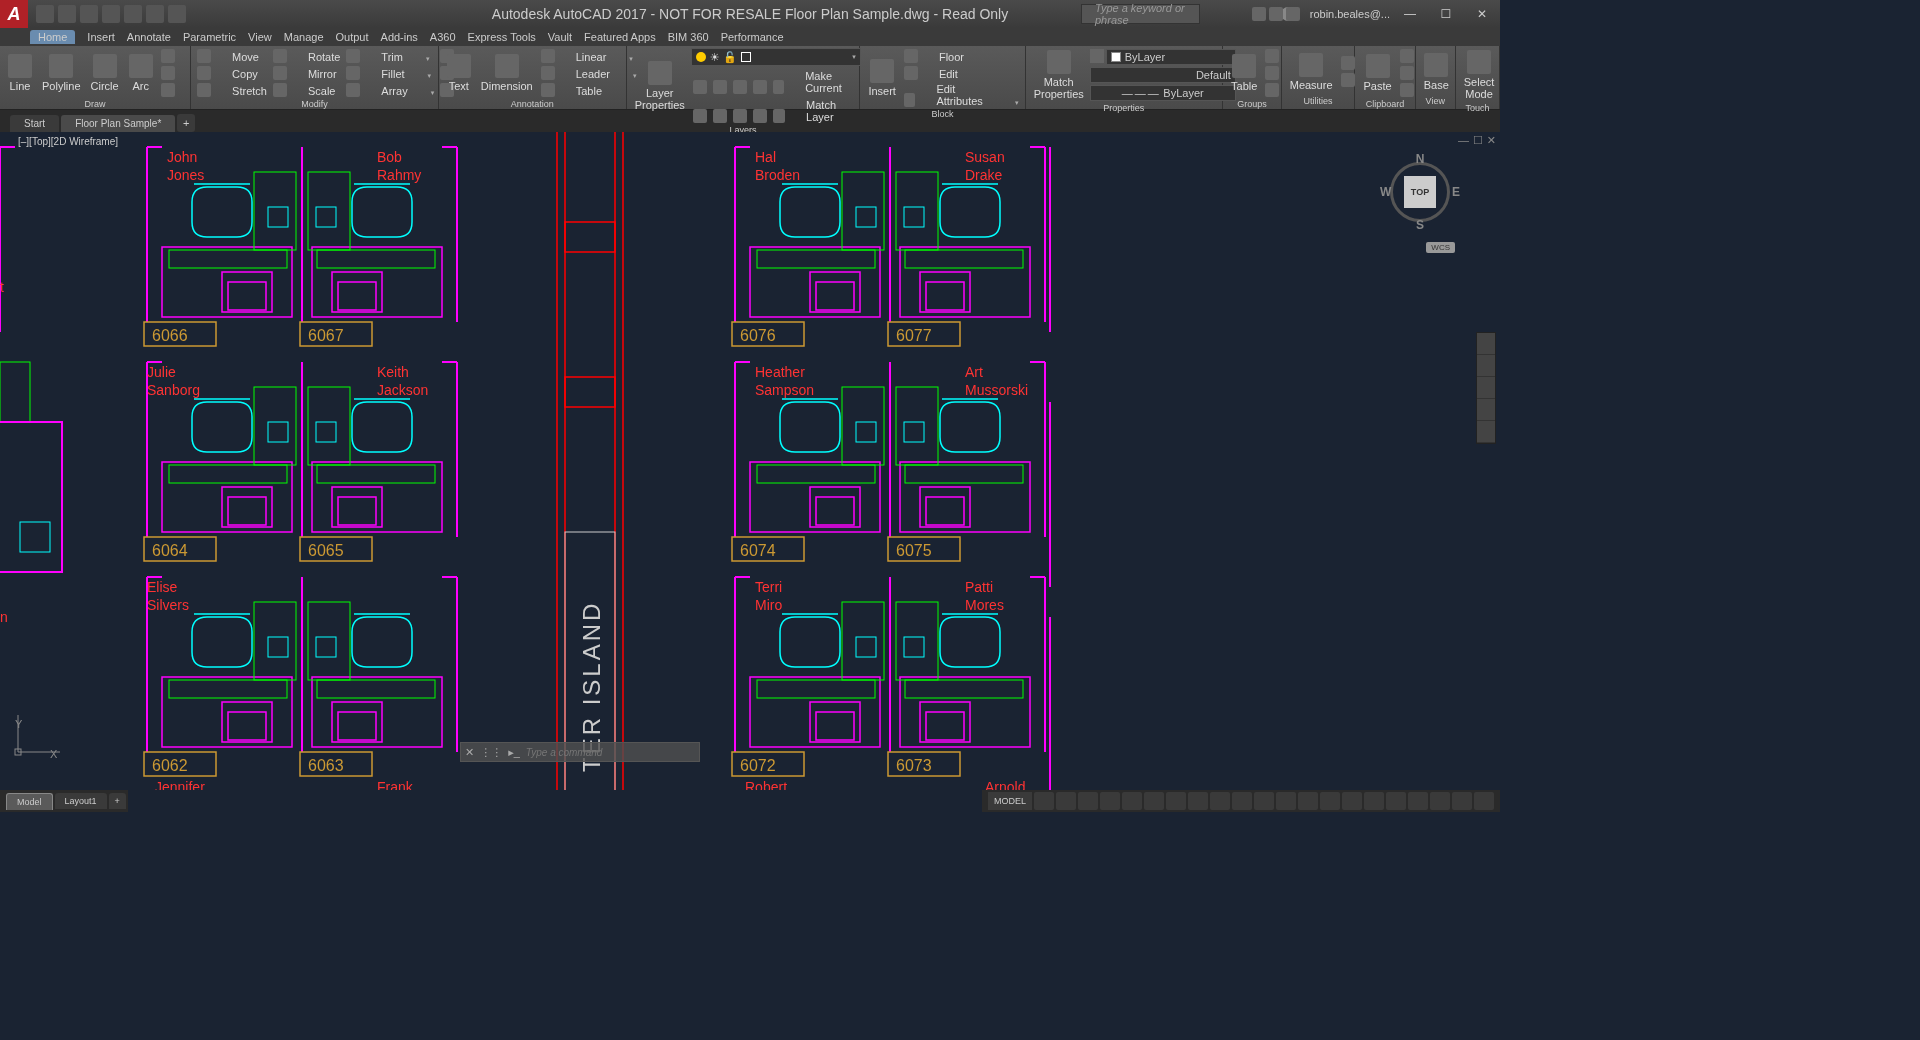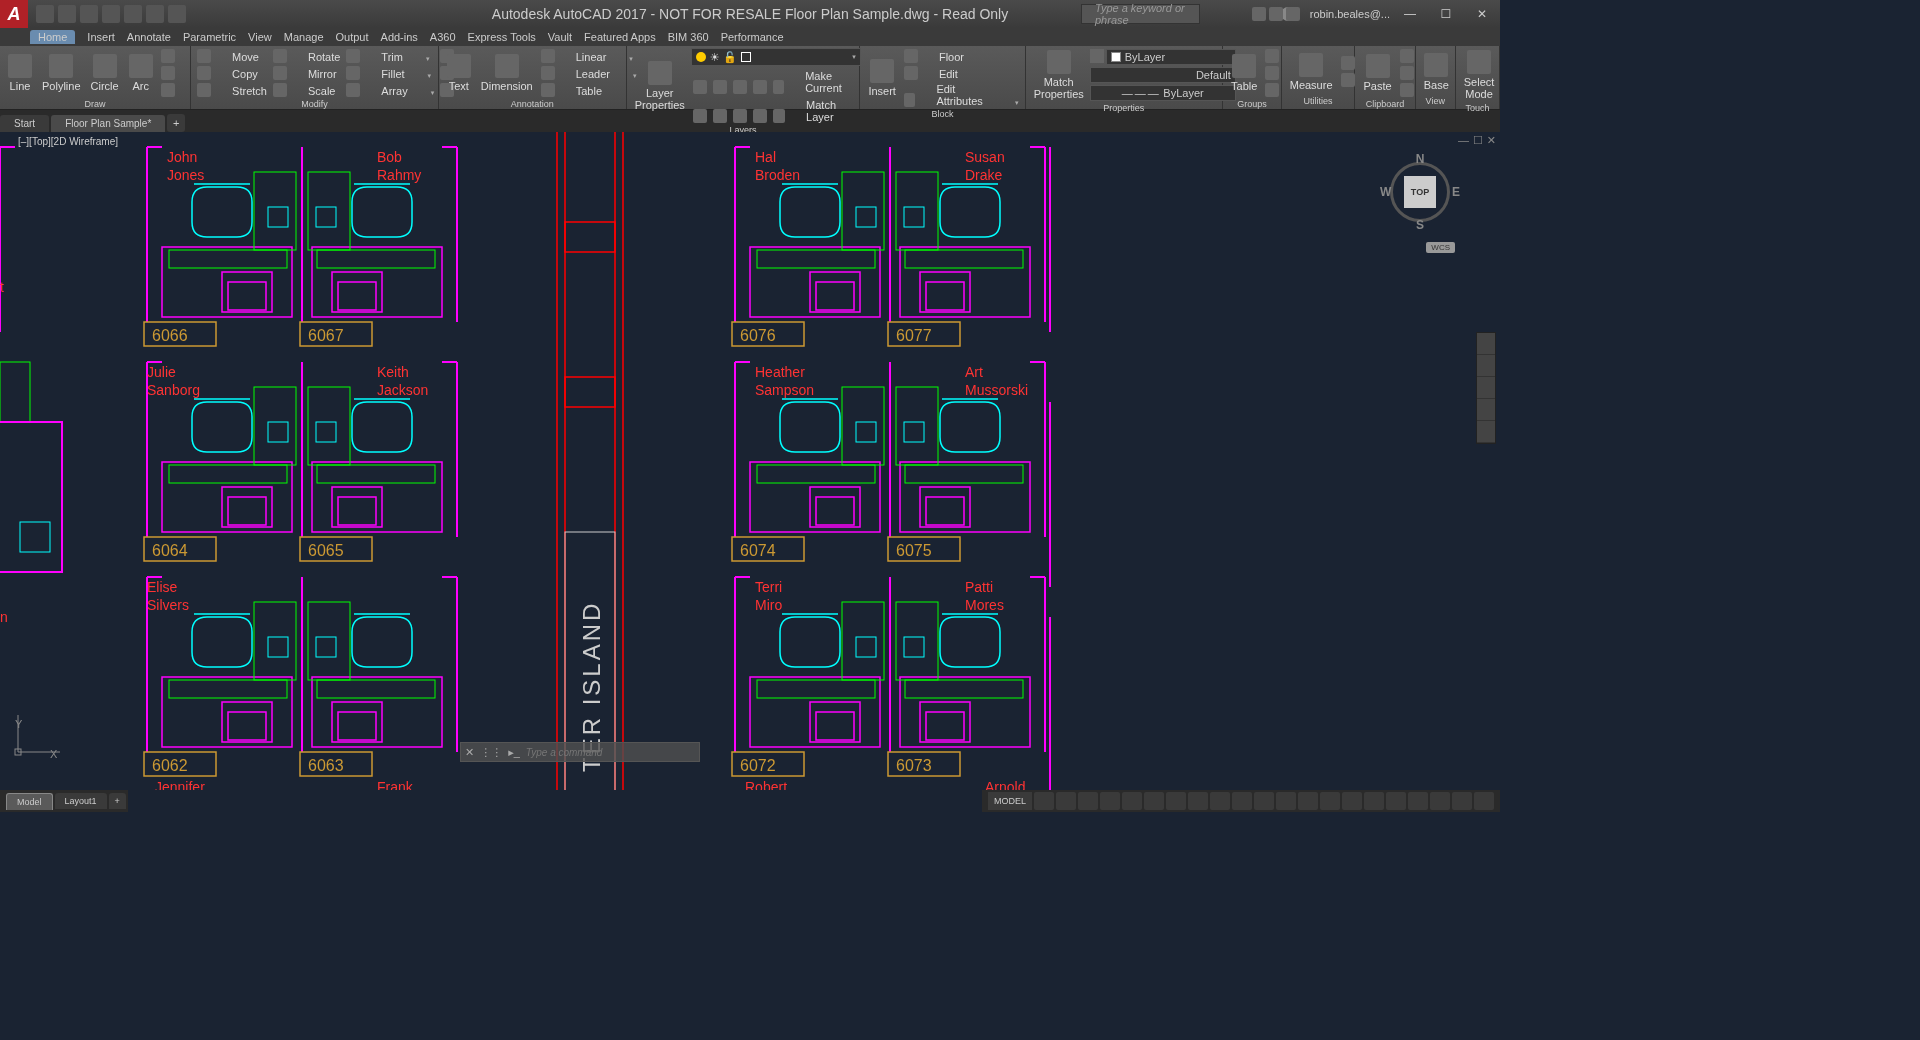--- a/index.html
+++ b/index.html
@@ -25,21 +25,21 @@
 .big-btn .ico{width:24px;height:24px;background:#666;border-radius:2px}
 .small-row{display:flex;flex-direction:column;gap:1px}
 .small-btn{display:flex;align-items:flex-end;gap:21px;font-size:9px;cursor:pointer;padding:1px 2px}
 .small-btn .ico{width:14px;height:14px;background:#666;border-radius:2px}
 .dd{font-size:7px;color:#aaa;margin-left:2px}
 .layer-sel{width:170px;height:18px;background:#333;border:1px solid #555;display:flex;align-items:center;padding:0 4px;gap:4px}
 .layer-sel .bulb{width:10px;height:10px;background:#ffcc00;border-radius:50%}
 .layer-sel .sq{width:10px;height:10px;border:1px solid #fff}
 .prop-sel{width:130px;height:16px;background:#333;border:1px solid #555;color:#ccc;padding:0 4px;font-size:9px;display:flex;align-items:center}
 .prop-sel .clr{width:10px;height:10px;background:#fff;margin-right:4px;border:1px solid #888}
-.filetabs{height:22px;background:#2a2a2a;display:flex;align-items:flex-end;}
+.filetabs{height:22px;background:#2a2a2a;display:flex;align-items:flex-end;padding-left:10px}
 .filetab{padding:3px 14px;background:#3a3a3a;color:#ccc;font-size:10px;border-radius:3px 3px 0 0;margin-right:2px;cursor:pointer}
 .filetab.active{background:#4a4a4a}
 .filetab-add{width:18px;height:18px;background:#3a3a3a;color:#ccc;display:flex;align-items:center;justify-content:center;border-radius:3px}
 .canvas{position:absolute;top:132px;left:0;right:0;bottom:22px;background:#1a2332;overflow:hidden}
 .view-label{position:absolute;top:4px;left:18px;color:#ccc;font-size:10px}
 .viewcube{position:absolute;top:20px;right:40px;width:80px;height:80px}
 .viewcube .cube{position:absolute;top:24px;left:24px;width:32px;height:32px;background:#ccc;color:#333;display:flex;align-items:center;justify-content:center;font-size:9px;font-weight:bold}
 .viewcube .dir{position:absolute;color:#888;font-size:12px;font-weight:bold}
 .viewcube .n{top:0;left:50%;transform:translateX(-50%)}
 .viewcube .s{bottom:0;left:50%;transform:translateX(-50%)}

